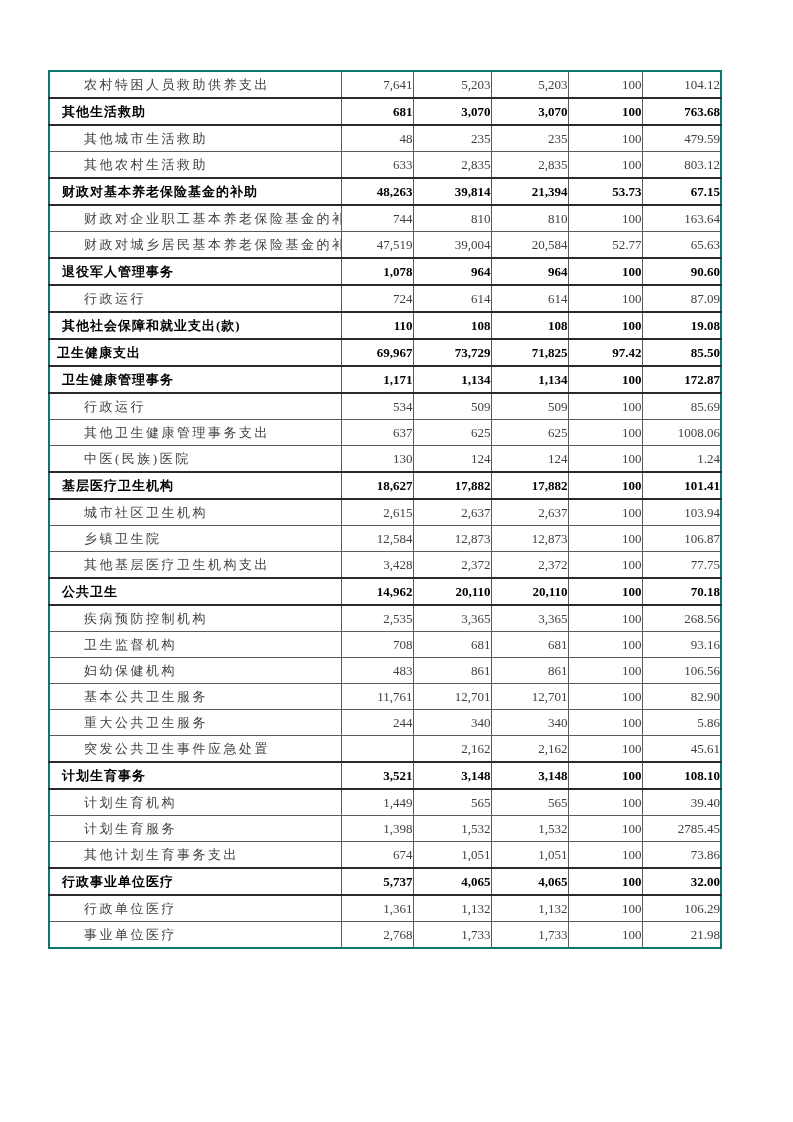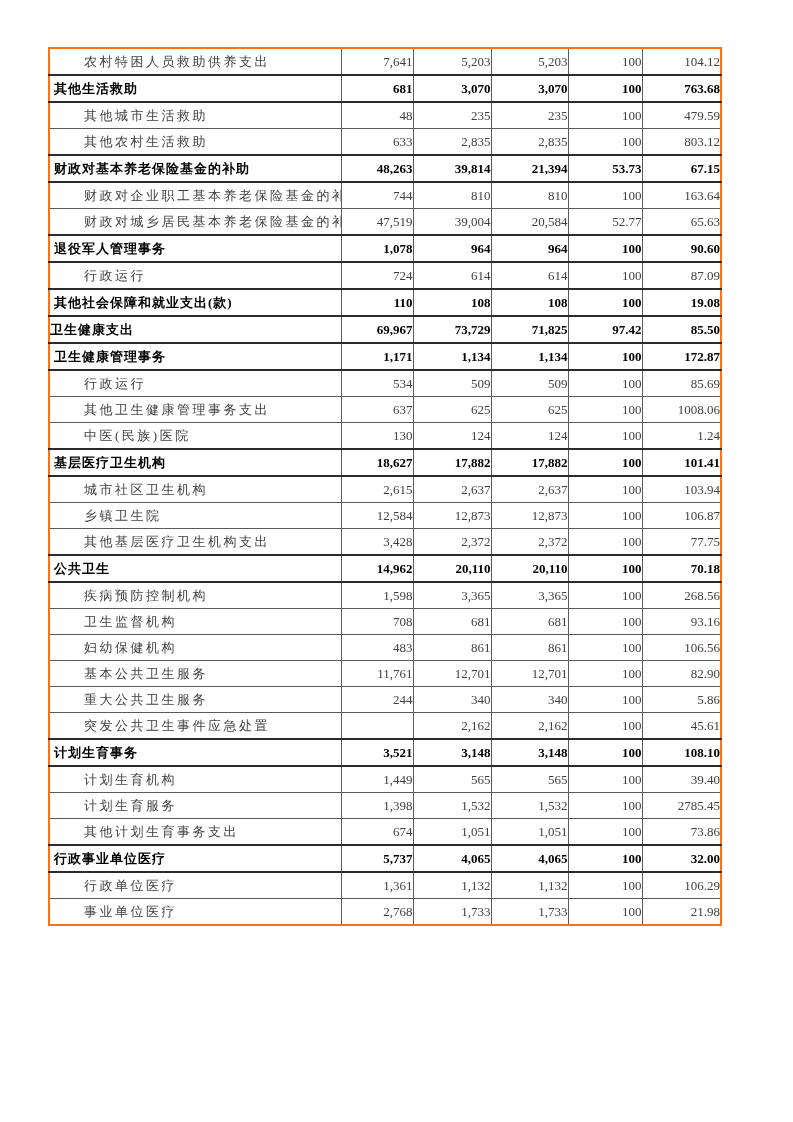--- a/index.html
+++ b/index.html
@@ -27,31 +27,32 @@
     height: 25px;
     font-size: 13px;
     line-height: 25px;
     color: #3f3f3f;
     border: 1px solid #5a5a5a;
     padding: 0;
     white-space: nowrap;
     overflow: hidden;
   }
   table.budget {
-    border: 2px solid #f97316;
+    border: 2px solid #0f766e;
+    margin-top: 23px;
   }
   td.label {
     text-align: left;
   }
   td.val {
     text-align: right;
     padding-right: 7px;
   }
-  tr.lvl1 td.label {  letter-spacing: 1px; font-family: Liberation Serif, serif; }
-  tr.lvl2 td.label { padding-left: 4px; letter-spacing: 1px; }
+  tr.lvl1 td.label { padding-left: 7px;  letter-spacing: 1px; font-family: Liberation Serif, serif; }
+  tr.lvl2 td.label { padding-left: 12px; letter-spacing: 1px; }
   tr.lvl3 td.label { padding-left: 34px; letter-spacing: 2.5px; }
   tr.lvl1 td, tr.lvl2 td {
     font-weight: bold;
     color: #000000;
     border-top: 2px solid #2a2a2a;
     border-bottom: 2px solid #2a2a2a;
   }
 </style>
 </head>
 <body>
@@ -222,21 +223,21 @@
         <tr class="lvl2">
           <td class="label">公共卫生</td>
           <td class="val">14,962</td>
           <td class="val">20,110</td>
           <td class="val">20,110</td>
           <td class="val">100</td>
           <td class="val">70.18</td>
         </tr>
         <tr class="lvl3">
           <td class="label">疾病预防控制机构</td>
-          <td class="val">1,598</td>
+          <td class="val">2,535</td>
           <td class="val">3,365</td>
           <td class="val">3,365</td>
           <td class="val">100</td>
           <td class="val">268.56</td>
         </tr>
         <tr class="lvl3">
           <td class="label">卫生监督机构</td>
           <td class="val">708</td>
           <td class="val">681</td>
           <td class="val">681</td>

